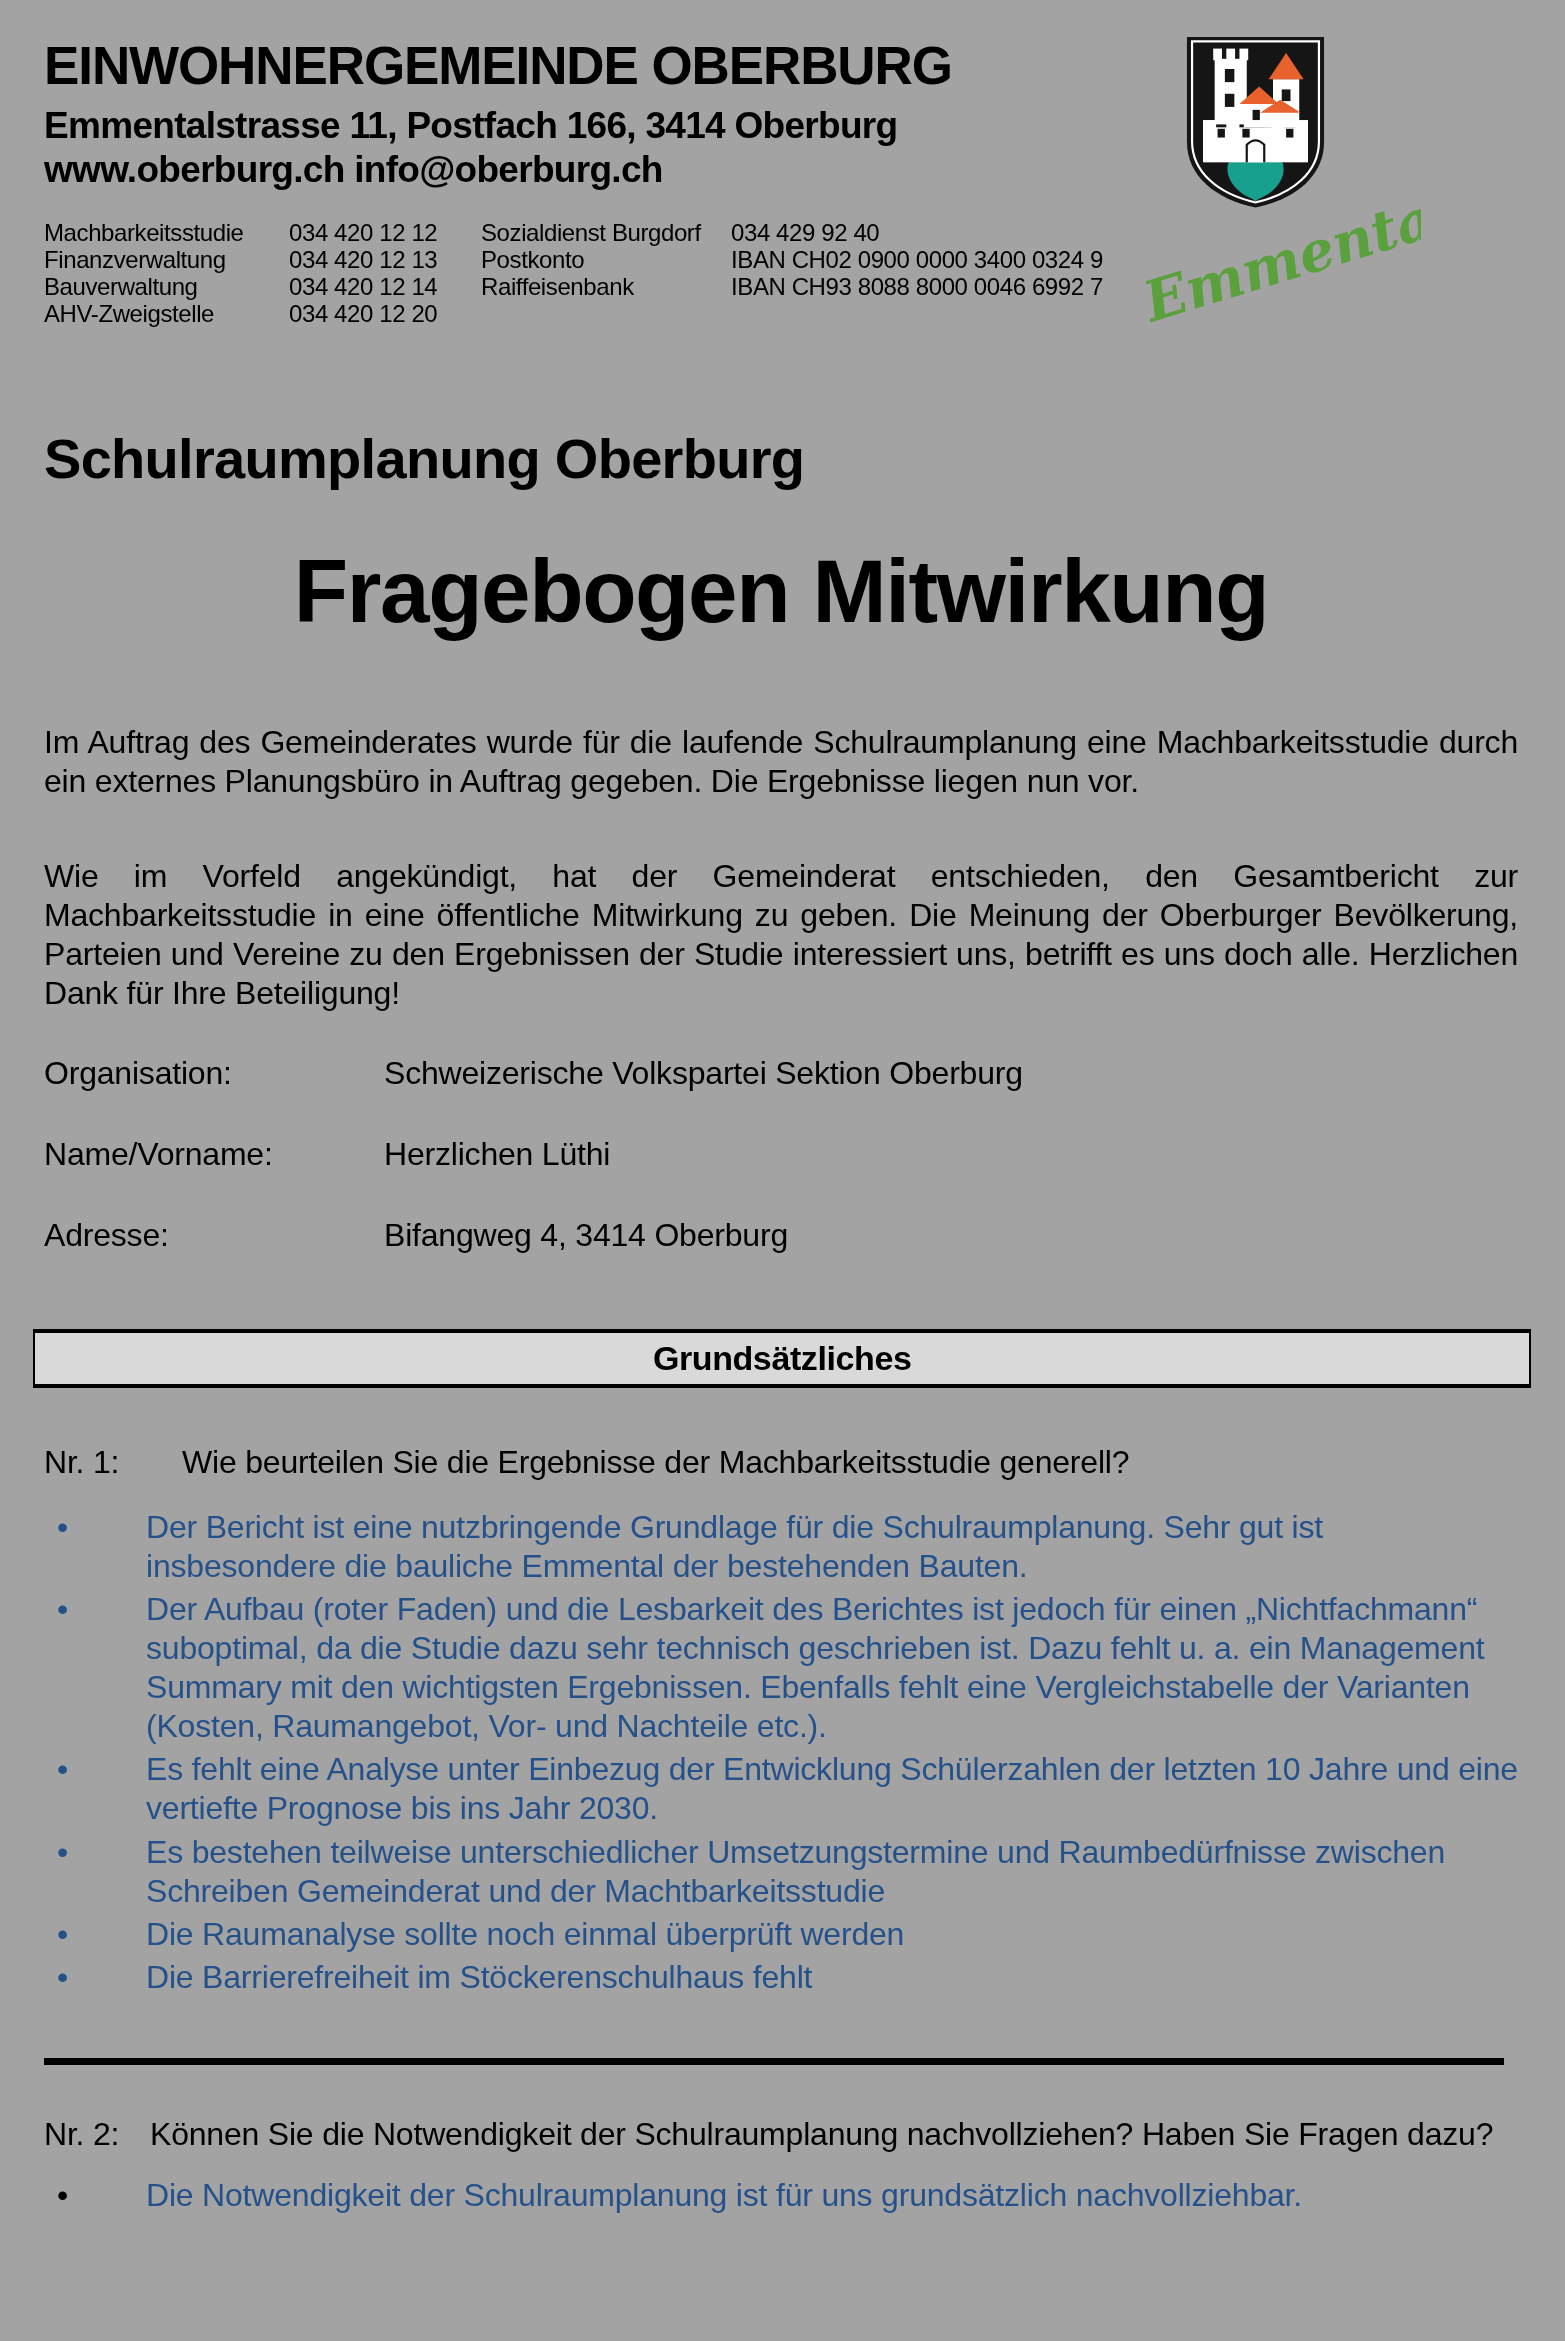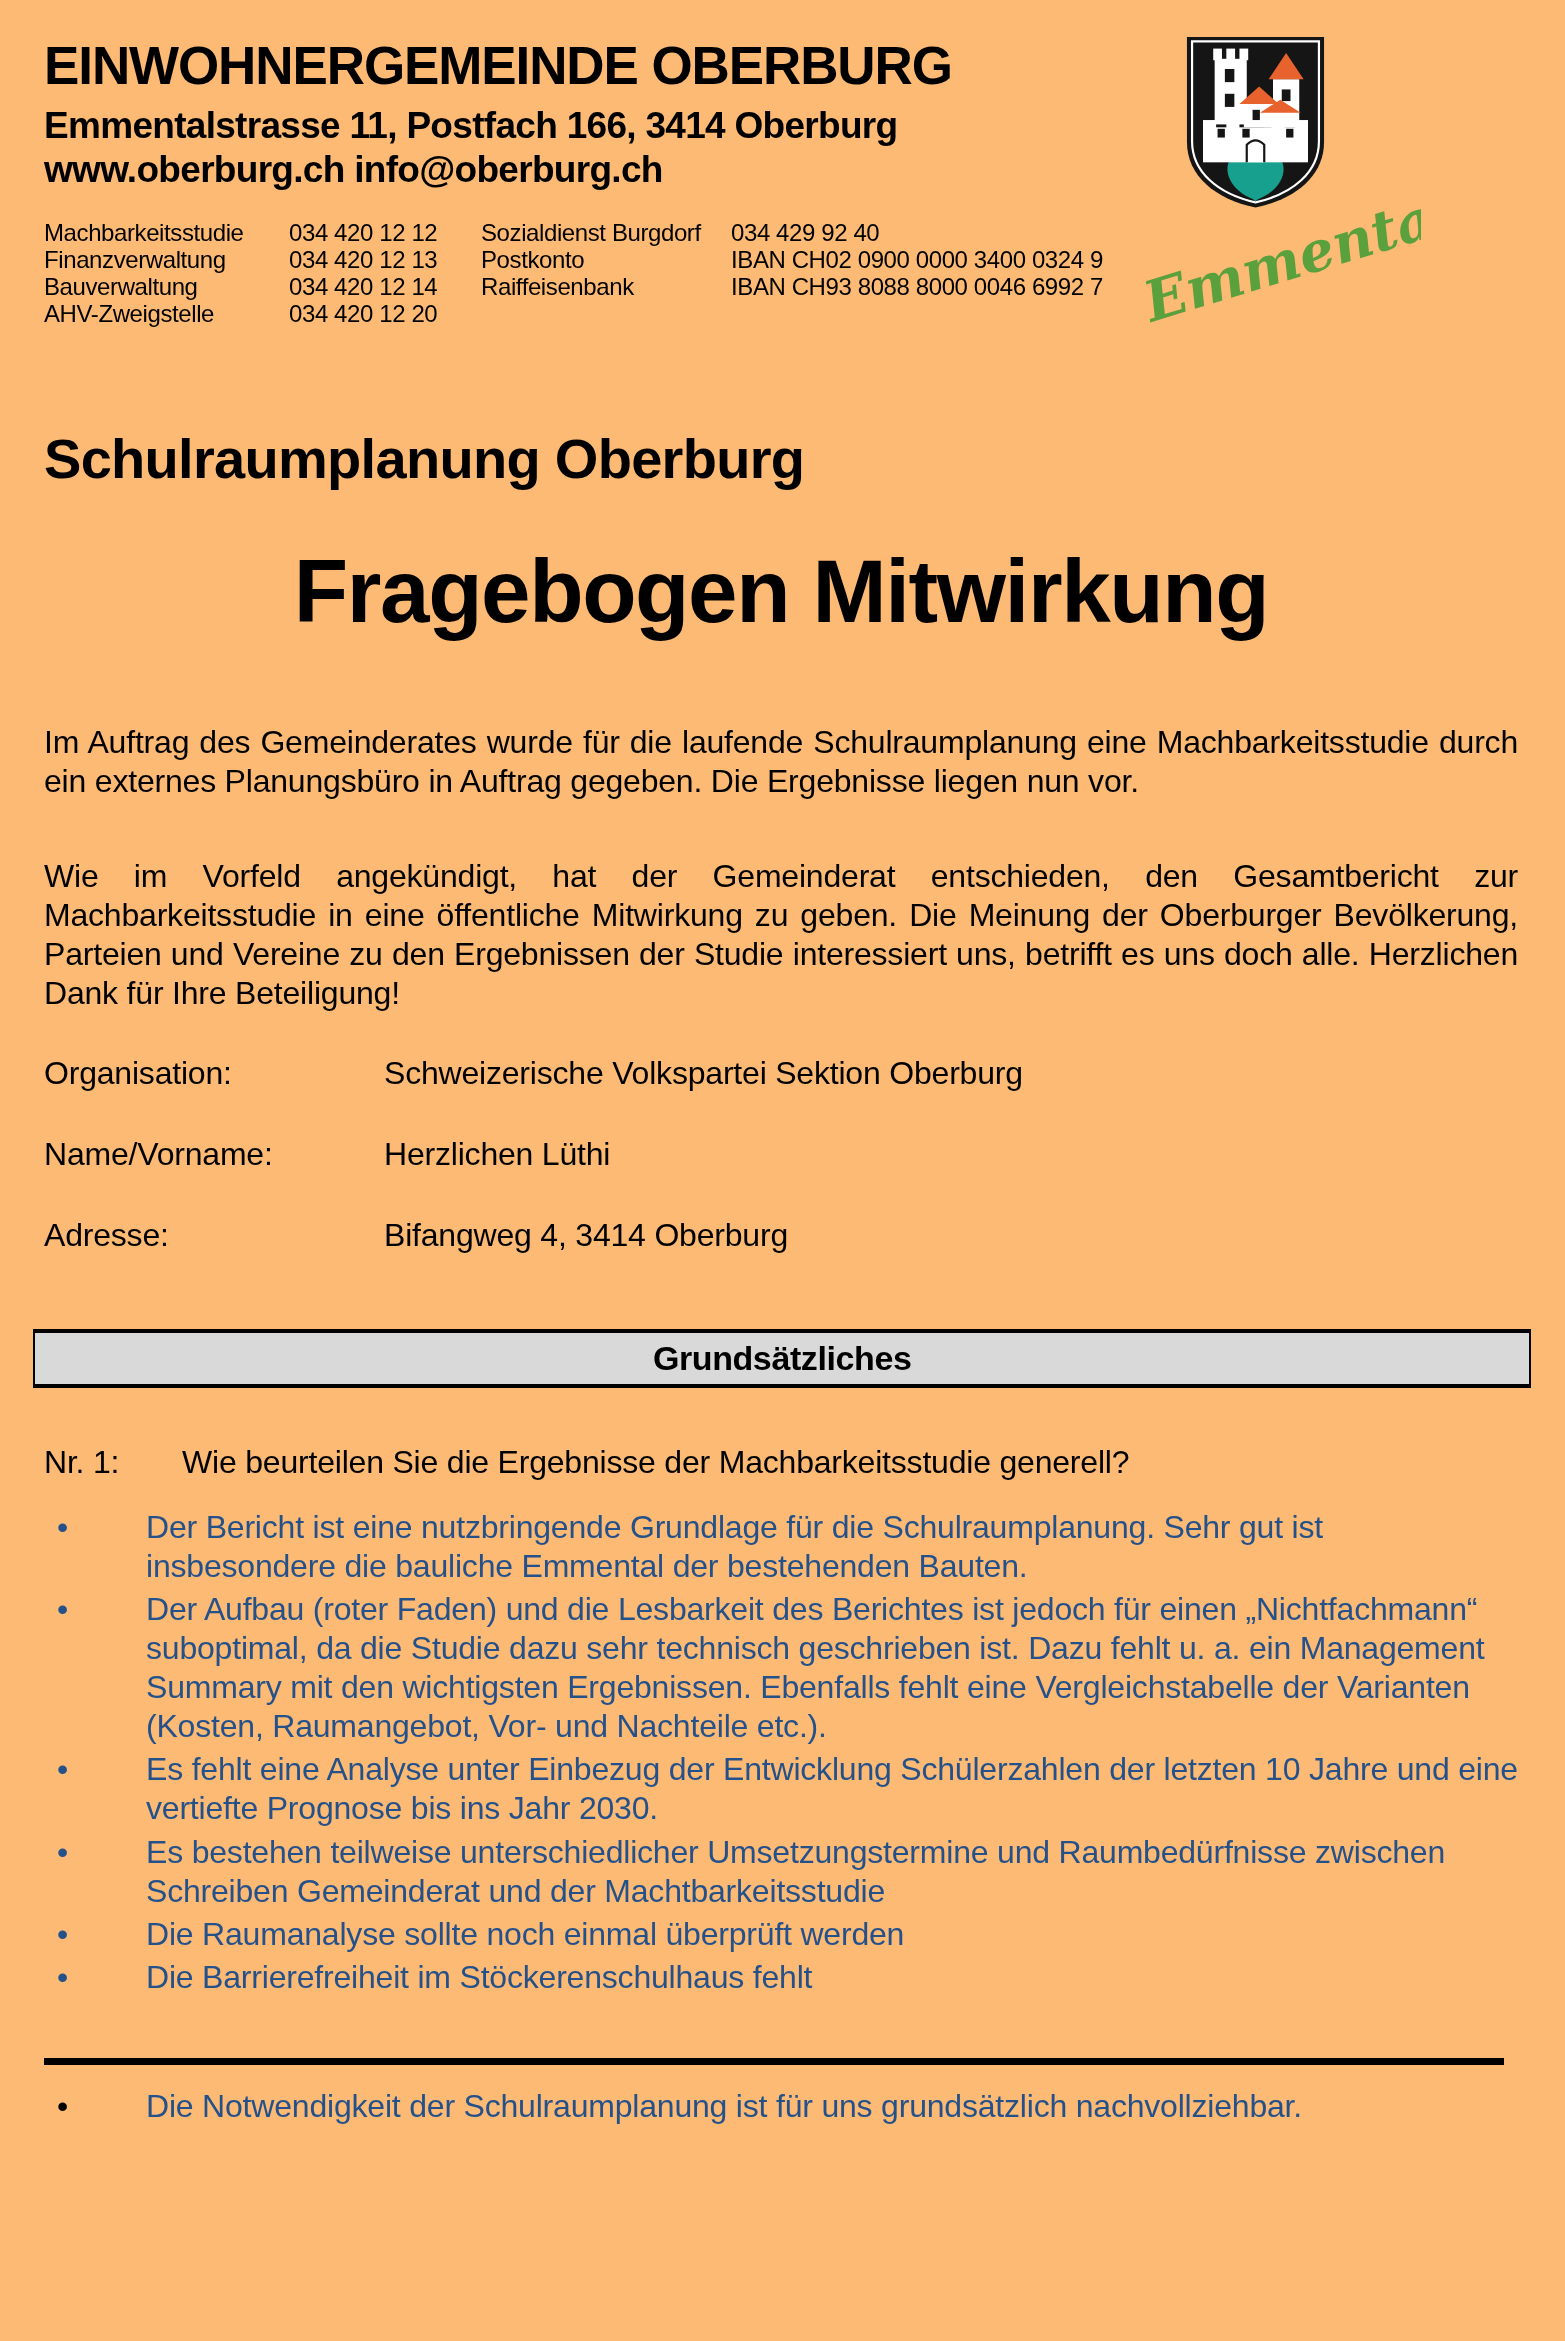--- a/index.html
+++ b/index.html
@@ -1,20 +1,20 @@
 <!DOCTYPE html>
 <html style="font-size:11.5px"><head>
 <meta charset="utf-8">
 <style>
   html,body { margin:0; padding:0; background:#888; }
   .page {
     position:relative;
     width:1565px; height:2342px;
     margin:0 auto;
-    background:#fdba74;
+    background:#a3a3a3;
     font-family:"Liberation Sans", sans-serif;
     color:#000;
     box-sizing:border-box;
     padding:39px 47px 0 44px;
     overflow:hidden;
   }
   
   .org-name {
     font-size:53px; font-weight:bold; letter-spacing:-1.1px;
     margin:0 0 11.5px 0; line-height:53px;
@@ -206,20 +206,23 @@
       <div class="bullet-text">Die Raumanalyse sollte noch einmal überprüft werden</div>
     </div>
     <div class="bullet-row blue">
       <div class="bullet-marker">•</div>
       <div class="bullet-text">Die Barrierefreiheit im Stöckerenschulhaus fehlt</div>
     </div>
   </div>
 
   <div class="separator"></div>
 
+  <div class="question question-2">
+    <span class="q-label" style="display:inline-block">Nr. 2:</span><span>Können Sie die Notwendigkeit der Schulraumplanung nachvollziehen? Haben Sie Fragen dazu?</span>
+  </div>
 
   <div class="bullets answer">
     <div class="bullet-row">
       <div class="bullet-marker">•</div>
       <div class="bullet-text blue">Die Notwendigkeit der Schulraumplanung ist für uns grundsätzlich nachvollziehbar.</div>
     </div>
   </div>
 
 </div>
 

